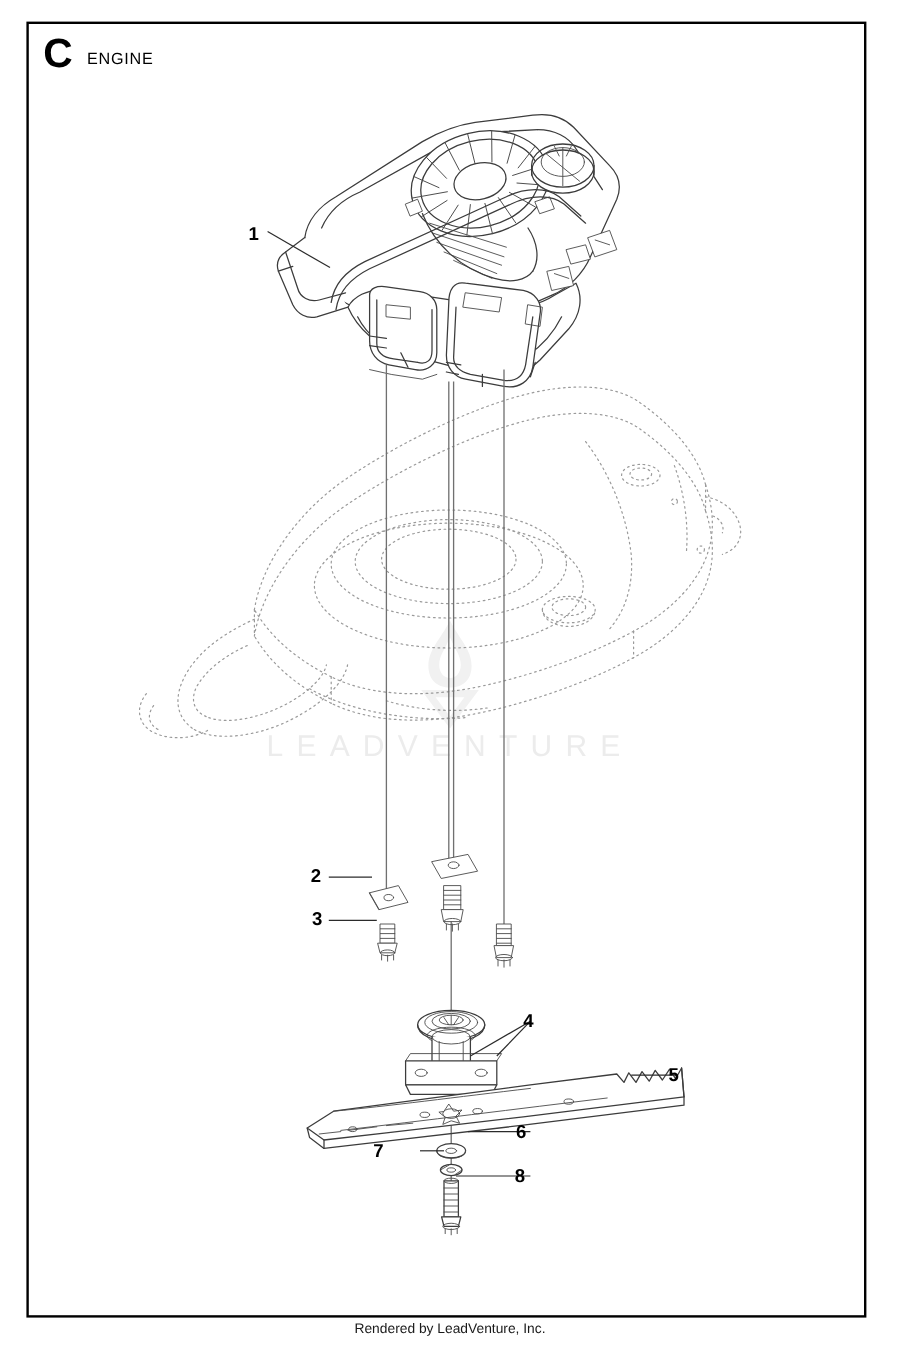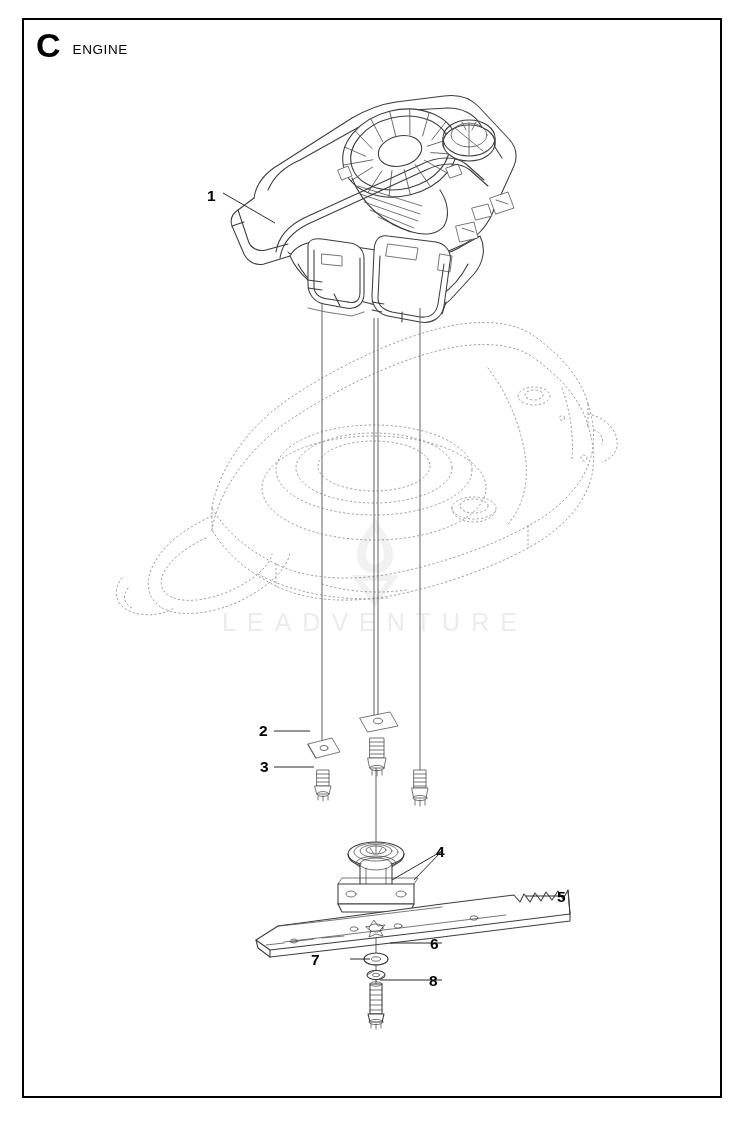--- a/index.html
+++ b/index.html
@@ -483,14 +483,15 @@
 
   <div class="callout" style="left:207px; top:188px;">1</div>
   <div class="callout" style="left:259px; top:723px;">2</div>
   <div class="callout" style="left:260px; top:759px;">3</div>
   <div class="callout" style="left:436px; top:844px;">4</div>
   <div class="callout" style="left:557px; top:889px;">5</div>
   <div class="callout" style="left:430px; top:936px;">6</div>
   <div class="callout" style="left:311px; top:952px;">7</div>
   <div class="callout" style="left:429px; top:973px;">8</div>
 
+  <div id="footer">Rendered by LeadVenture, Inc.</div>
 
 </div>
 
 </body></html>

